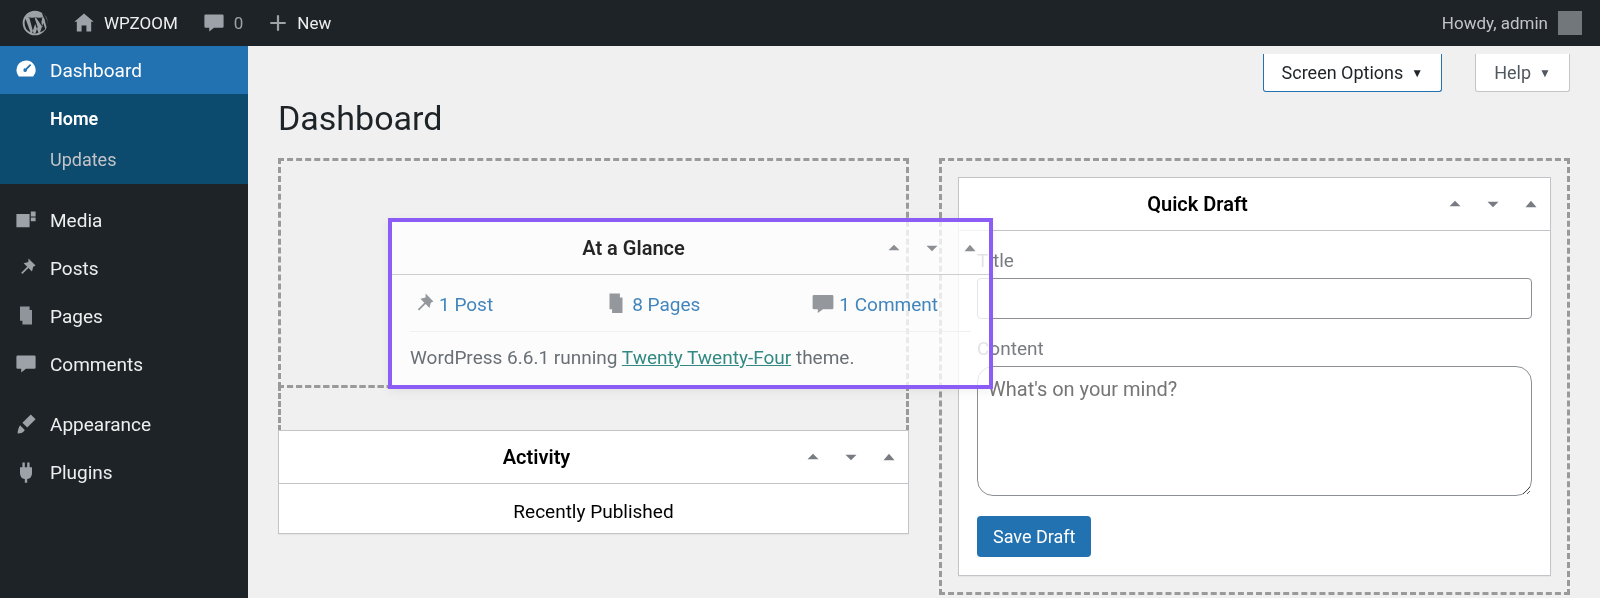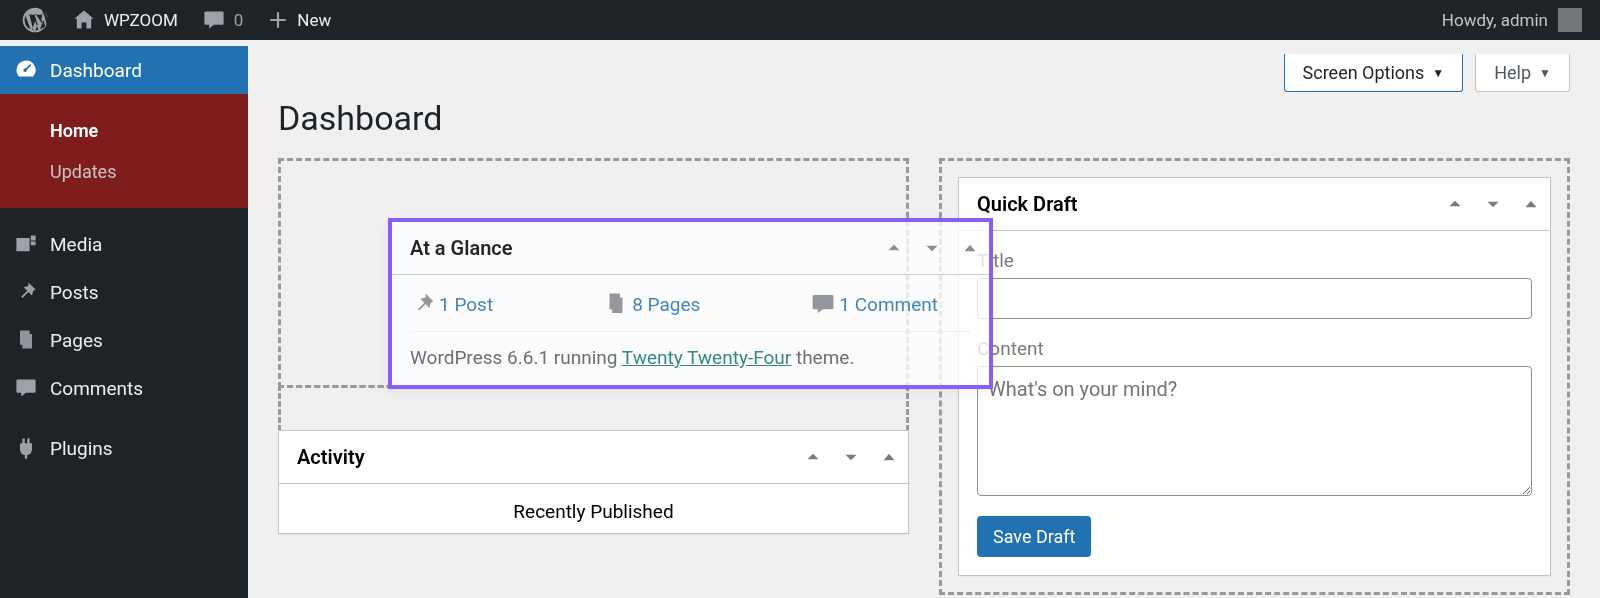--- a/index.html
+++ b/index.html
@@ -1,52 +1,52 @@
 <!DOCTYPE html>
 <html><head>
 <meta charset="utf-8">
 <style>
   * { box-sizing:border-box; margin:0; padding:0; font-family:-apple-system,BlinkMacSystemFont,"Segoe UI",Roboto,sans-serif; }
   body { background:#f0f0f1; width:1600px; height:598px; overflow:hidden; position:relative; }
 
-  .adminbar { height:40px; background:#1d2327; color:#c3c4c7; display:flex; align-items:center; padding:0 10px; font-size:17px; }
+  .adminbar { height:46px; background:#1d2327; color:#c3c4c7; display:flex; align-items:center; padding:0 10px; font-size:17px; }
   .ab-item { display:flex; align-items:center; gap:8px; padding:0 12px; height:100%; cursor:pointer; }
   .ab-item svg { fill:#9ca2a7; }
   .ab-item .txt { color:#eee; }
   .ab-comment-count { color:#9ca2a7; }
   .ab-spacer { flex:1; }
   .howdy { display:flex; align-items:center; gap:10px; padding-right:8px; }
   .avatar { width:24px; height:24px; background:#72777c; }
 
   .sidebar { position:absolute; top:46px; left:0; width:248px; bottom:0; background:#1d2327; color:#fff; font-size:19px; }
   .menu-item { display:flex; align-items:center; gap:12px; padding:12px 14px; color:#eee; cursor:pointer; }
   .menu-item svg { fill:#9ca2a7; width:24px; height:24px; flex-shrink:0; }
   .menu-item.current { background:#2271b1; color:#fff; font-weight:400; position:relative; }
   .menu-item.current svg { fill:#fff; }
   .menu-item.current::after { content:""; position:absolute; right:-10px; top:50%; transform:translateY(-50%); border:10px solid transparent; border-right-color:#f0f0f1; }
-  .submenu { background:#7f1d1d; padding:16px 0; }
+  .submenu { background:#0c4a6e; padding:4px 0; }
   .submenu-item { padding:10px 14px 10px 50px; color:#c3c4c7; font-size:18px; cursor:pointer; }
   .submenu-item.current { color:#fff; font-weight:600; }
   .menu-sep { height:12px; }
 
   .content { position:absolute; top:46px; left:248px; right:0; bottom:0; padding:0 30px; }
   .tabs-row { display:flex; justify-content:flex-end; gap:12px; padding-top:8px; }
-  .tab-btn { background:#fff; border:1px solid #c3c4c7; border-top:none; padding:8px 18px; font-size:18px; cursor:pointer; display:flex; align-items:center; gap:8px; color:#50575e; border-radius:0 0 3px 3px; }
+  .tab-btn { background:#fff; border:1px solid #c3c4c7; border-top:none; padding:8px 18px; font-size:18px; cursor:pointer; display:flex; align-items:center; gap:8px; color:#50575e; border-radius:0 0 3px 3px;margin-left:21px; }
   .tab-btn.active { border:1px solid #2271b1; border-top:none; color:#1d2327; }
   .tab-btn .tri { font-size:12px; }
 
   h1.page-title { font-size:34px; font-weight:400; color:#1d2327; margin:6px 0 20px; }
 
   .cols { display:flex; gap:30px; }
   .col { flex:1; min-width:0; position:relative; }
   .dropzone { border:3px dashed #9a9a9a; height:230px; background:transparent; }
   .dropzone.sm { height:46px; border-bottom:1px dashed #c3c4c7; }
 
   .postbox { background:#fff; border:1px solid #c3c4c7; box-shadow:0 1px 1px rgba(0,0,0,.04); margin-bottom:32px; }
-  .postbox-header { display:flex; align-items:center; border-bottom:1px solid #c3c4c7; }
+  .postbox-header { display:flex; align-items:center; border-bottom:1px solid #c3c4c7;text-align:center; }
   .postbox-header h2 { font-size:20px; font-weight:600; padding:14px 18px; flex:1; }
   .handle { padding:10px 8px; cursor:pointer; color:#787c82; }
   .handle svg { width:22px; height:22px; fill:#787c82; display:block; }
 
   .ghost { position:absolute; z-index:20; background:rgba(255,255,255,0.78); border:4px solid #8b5cf6; box-shadow:0 3px 10px rgba(0,0,0,.06); }
   .ghost .postbox-header { border-bottom:1px solid #c3c4c7; opacity:.85; }
   .ghost .inside { padding:16px 18px; opacity:.85; }
   .glance-list { display:flex; flex-wrap:wrap; gap:10px 110px; font-size:19px; padding-bottom:14px; border-bottom:1px solid #eee; margin-bottom:14px; }
   .glance-item { display:flex; align-items:center; gap:3px; color:#2271b1; cursor:pointer; }
   .glance-item svg { fill:#82878c; width:26px; height:26px; }
@@ -55,21 +55,21 @@
 
   .activity .inside { padding:0; }
   .activity h3 { font-size:19px; font-weight:400; padding:16px 18px 10px;text-align:center; }
   .act-row { display:flex; gap:30px; padding:10px 18px; background:#f6f7f7; font-size:19px; }
   .act-date { color:#646970; min-width:230px; }
   .act-link { color:#2271b1; font-weight:600; }
 
   .qd .inside { padding:18px; }
   .qd label { display:block; color:#787c82; font-size:19px; margin-bottom:6px; }
   .qd input[type=text] { width:100%; border:1px solid #8c8f94; border-radius:4px; padding:9px 10px; font-size:18px; margin-bottom:18px; }
-  .qd textarea { width:100%; height:130px; border:1px solid #8c8f94; border-radius:4px; padding:10px; font-size:20px; color:#787c82; margin-bottom:16px; resize:vertical; }
+  .qd textarea { width:100%; height:130px; border:1px solid #8c8f94; border-radius:16px; padding:10px; font-size:20px; color:#787c82; margin-bottom:16px; resize:vertical; }
   .qd-btn { background:#2271b1; color:#fff; border:none; padding:10px 16px; font-size:18px; border-radius:4px; cursor:pointer; }
 
   .col2-drop { border:3px dashed #9a9a9a; padding:16px; }
 </style>
 </head>
 <body>
 
 <div class="adminbar">
   <div class="ab-item">
     <svg viewBox="0 0 20 20" width="26" height="26">
@@ -131,20 +131,26 @@
       </svg>
     <span>Pages</span>
   </div>
   <div class="menu-item">
     <svg viewBox="0 0 20 20">
         <path d="M3 3h14a1 1 0 0 1 1 1v9a1 1 0 0 1-1 1h-7l-4 3v-3H3a1 1 0 0 1-1-1V4a1 1 0 0 1 1-1z"></path>
       </svg>
     <span>Comments</span>
   </div>
   <div class="menu-sep"></div>
+  <div class="menu-item">
+    <svg viewBox="0 0 20 20">
+        <path d="M14 2l4 4-7 7-4-4zM5 11l4 4c-1 2-3 3-6 3 0-3 1-5 2-7z"></path>
+      </svg>
+    <span>Appearance</span>
+  </div>
   <div class="menu-item">
     <svg viewBox="0 0 20 20">
         <path d="M7 2v4H5v5a5 5 0 0 0 4 4.9V19h2v-3.1A5 5 0 0 0 15 11V6h-2V2h-2v4H9V2z"></path>
       </svg>
     <span>Plugins</span>
   </div>
 </nav>
 
 <div class="content">
   <div class="tabs-row">

